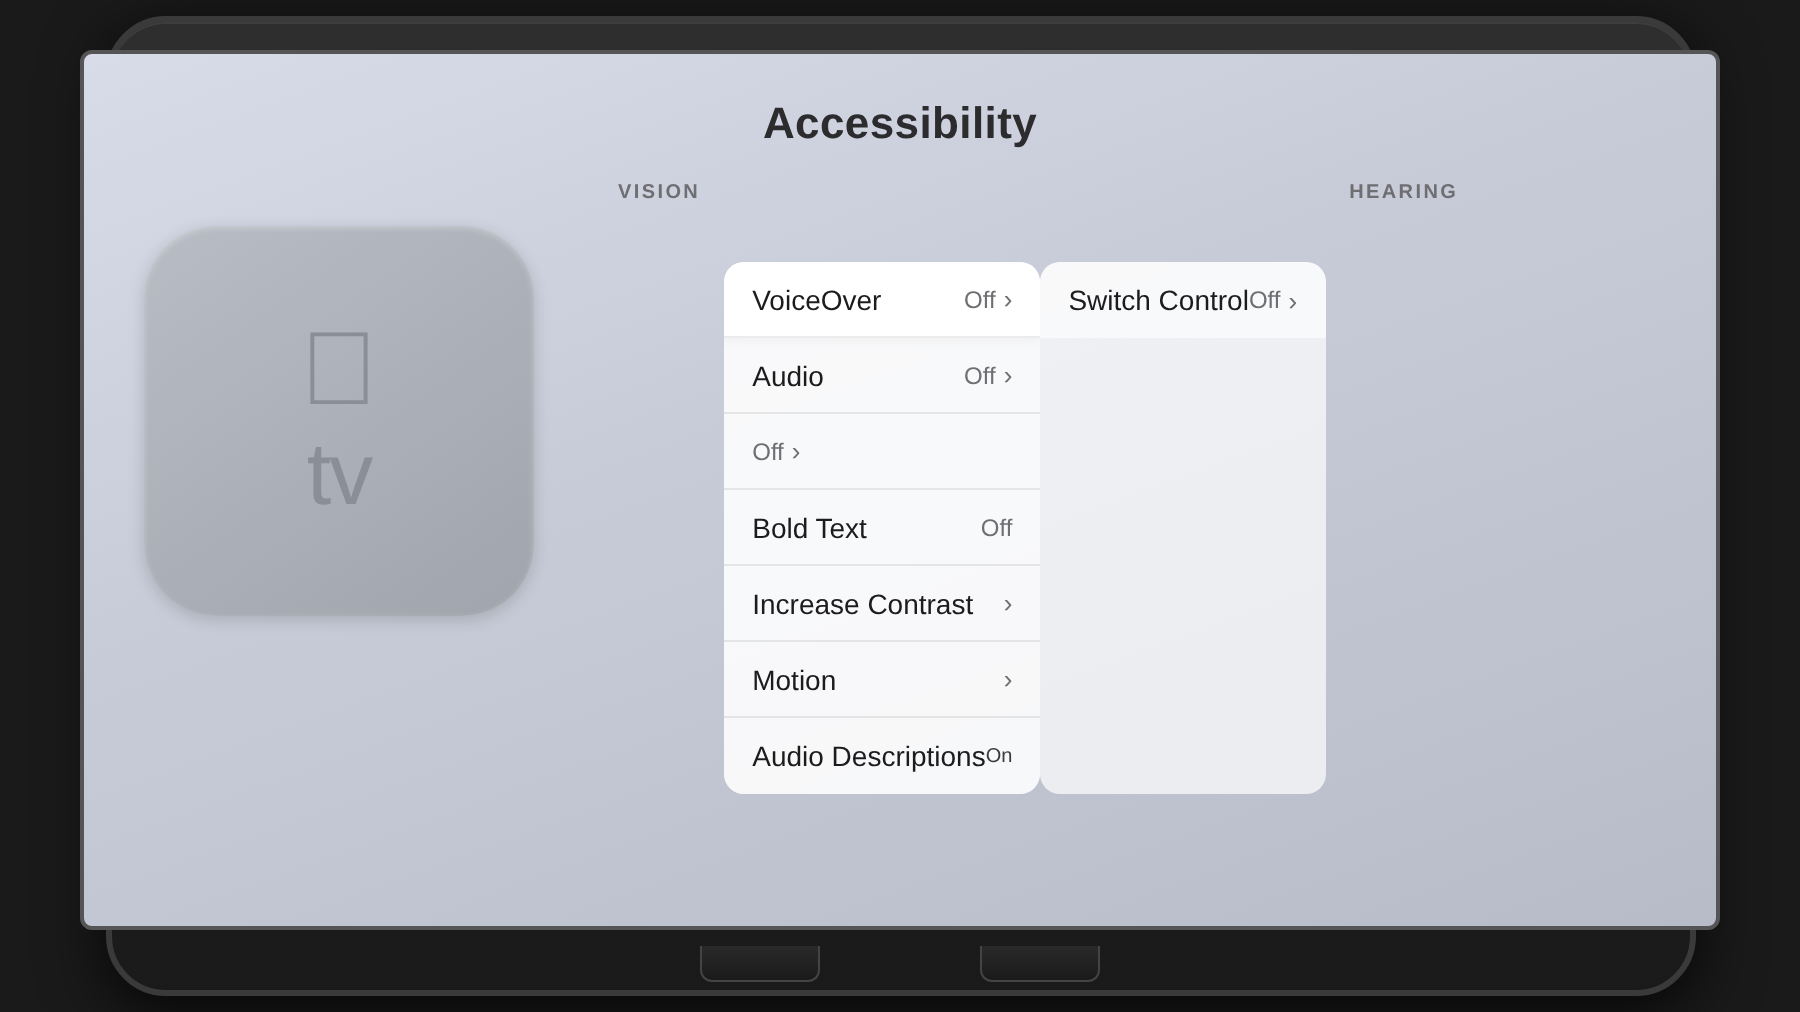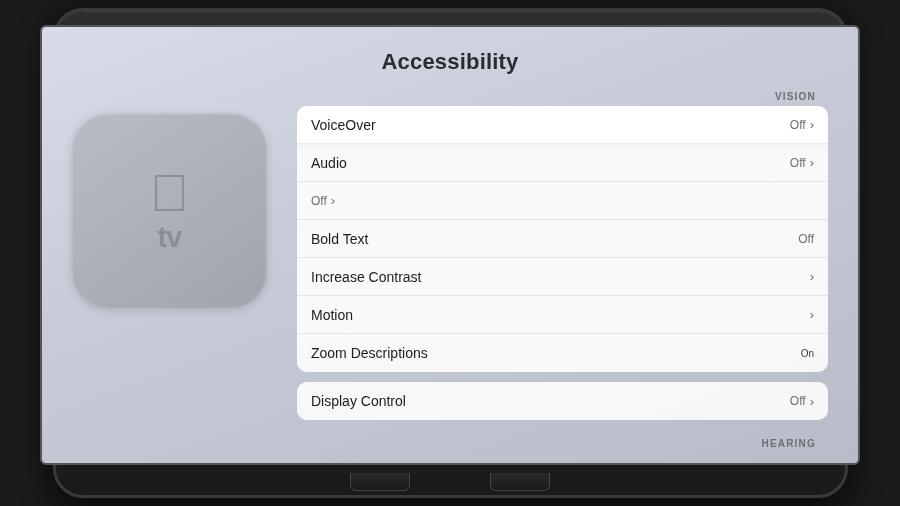--- a/index.html
+++ b/index.html
@@ -94,47 +94,47 @@
     }
 
     .apple-logo {
       font-size: 52px;
       color: #8a8e96;
       line-height: 1;
       margin-bottom: 2px;
     }
 
     .tv-text {
-      font-size: 29px;
-      font-weight: 700;
+      font-size: 44px;
+      font-weight: 400;
       color: #8a8e96;
       letter-spacing: -1px;
     }
 
     .settings-panel {
       flex: 1;
       display: flex;
-      flex-direction: column;
-      text-align: right;
+      flex-direction: row;
     }
 
     .section-header {
       font-size: 10px;
       font-weight: 600;
       color: #6e6e73;
       letter-spacing: 1.2px;
       text-transform: uppercase;
       padding: 8px 12px 4px 12px;
     }
 
     .settings-list {
       background: rgba(255,255,255,0.7);
       border-radius: 10px;
       overflow: hidden;
       margin-bottom: 10px;
+      margin-top: 48px;
     }
 
     .settings-item {
       display: flex;
       align-items: center;
       justify-content: space-between;
       padding: 10px 14px;
       border-bottom: 1px solid rgba(0,0,0,0.08);
       background: rgba(255,255,255,0.6);
       min-height: 38px;
@@ -236,33 +236,33 @@
           </div>
 
           <div class="settings-item">
             <span class="item-label">Motion</span>
             <div class="item-right">
               <span class="chevron">›</span>
             </div>
           </div>
 
           <div class="settings-item">
-            <span class="item-label">Zoom Descriptions</span>
+            <span class="item-label">Audio Descriptions</span>
             <div class="item-right">
               <span class="item-on">On</span>
             </div>
           </div>
 
         </div>
 
 
         <div class="settings-list">
 
           <div class="settings-item">
-            <span class="item-label">Display Control</span>
+            <span class="item-label">Switch Control</span>
             <div class="item-right">
               <span class="item-value">Off</span>
               <span class="chevron">›</span>
             </div>
           </div>
 
         </div>
 
         <div class="section-header">HEARING</div>
 

